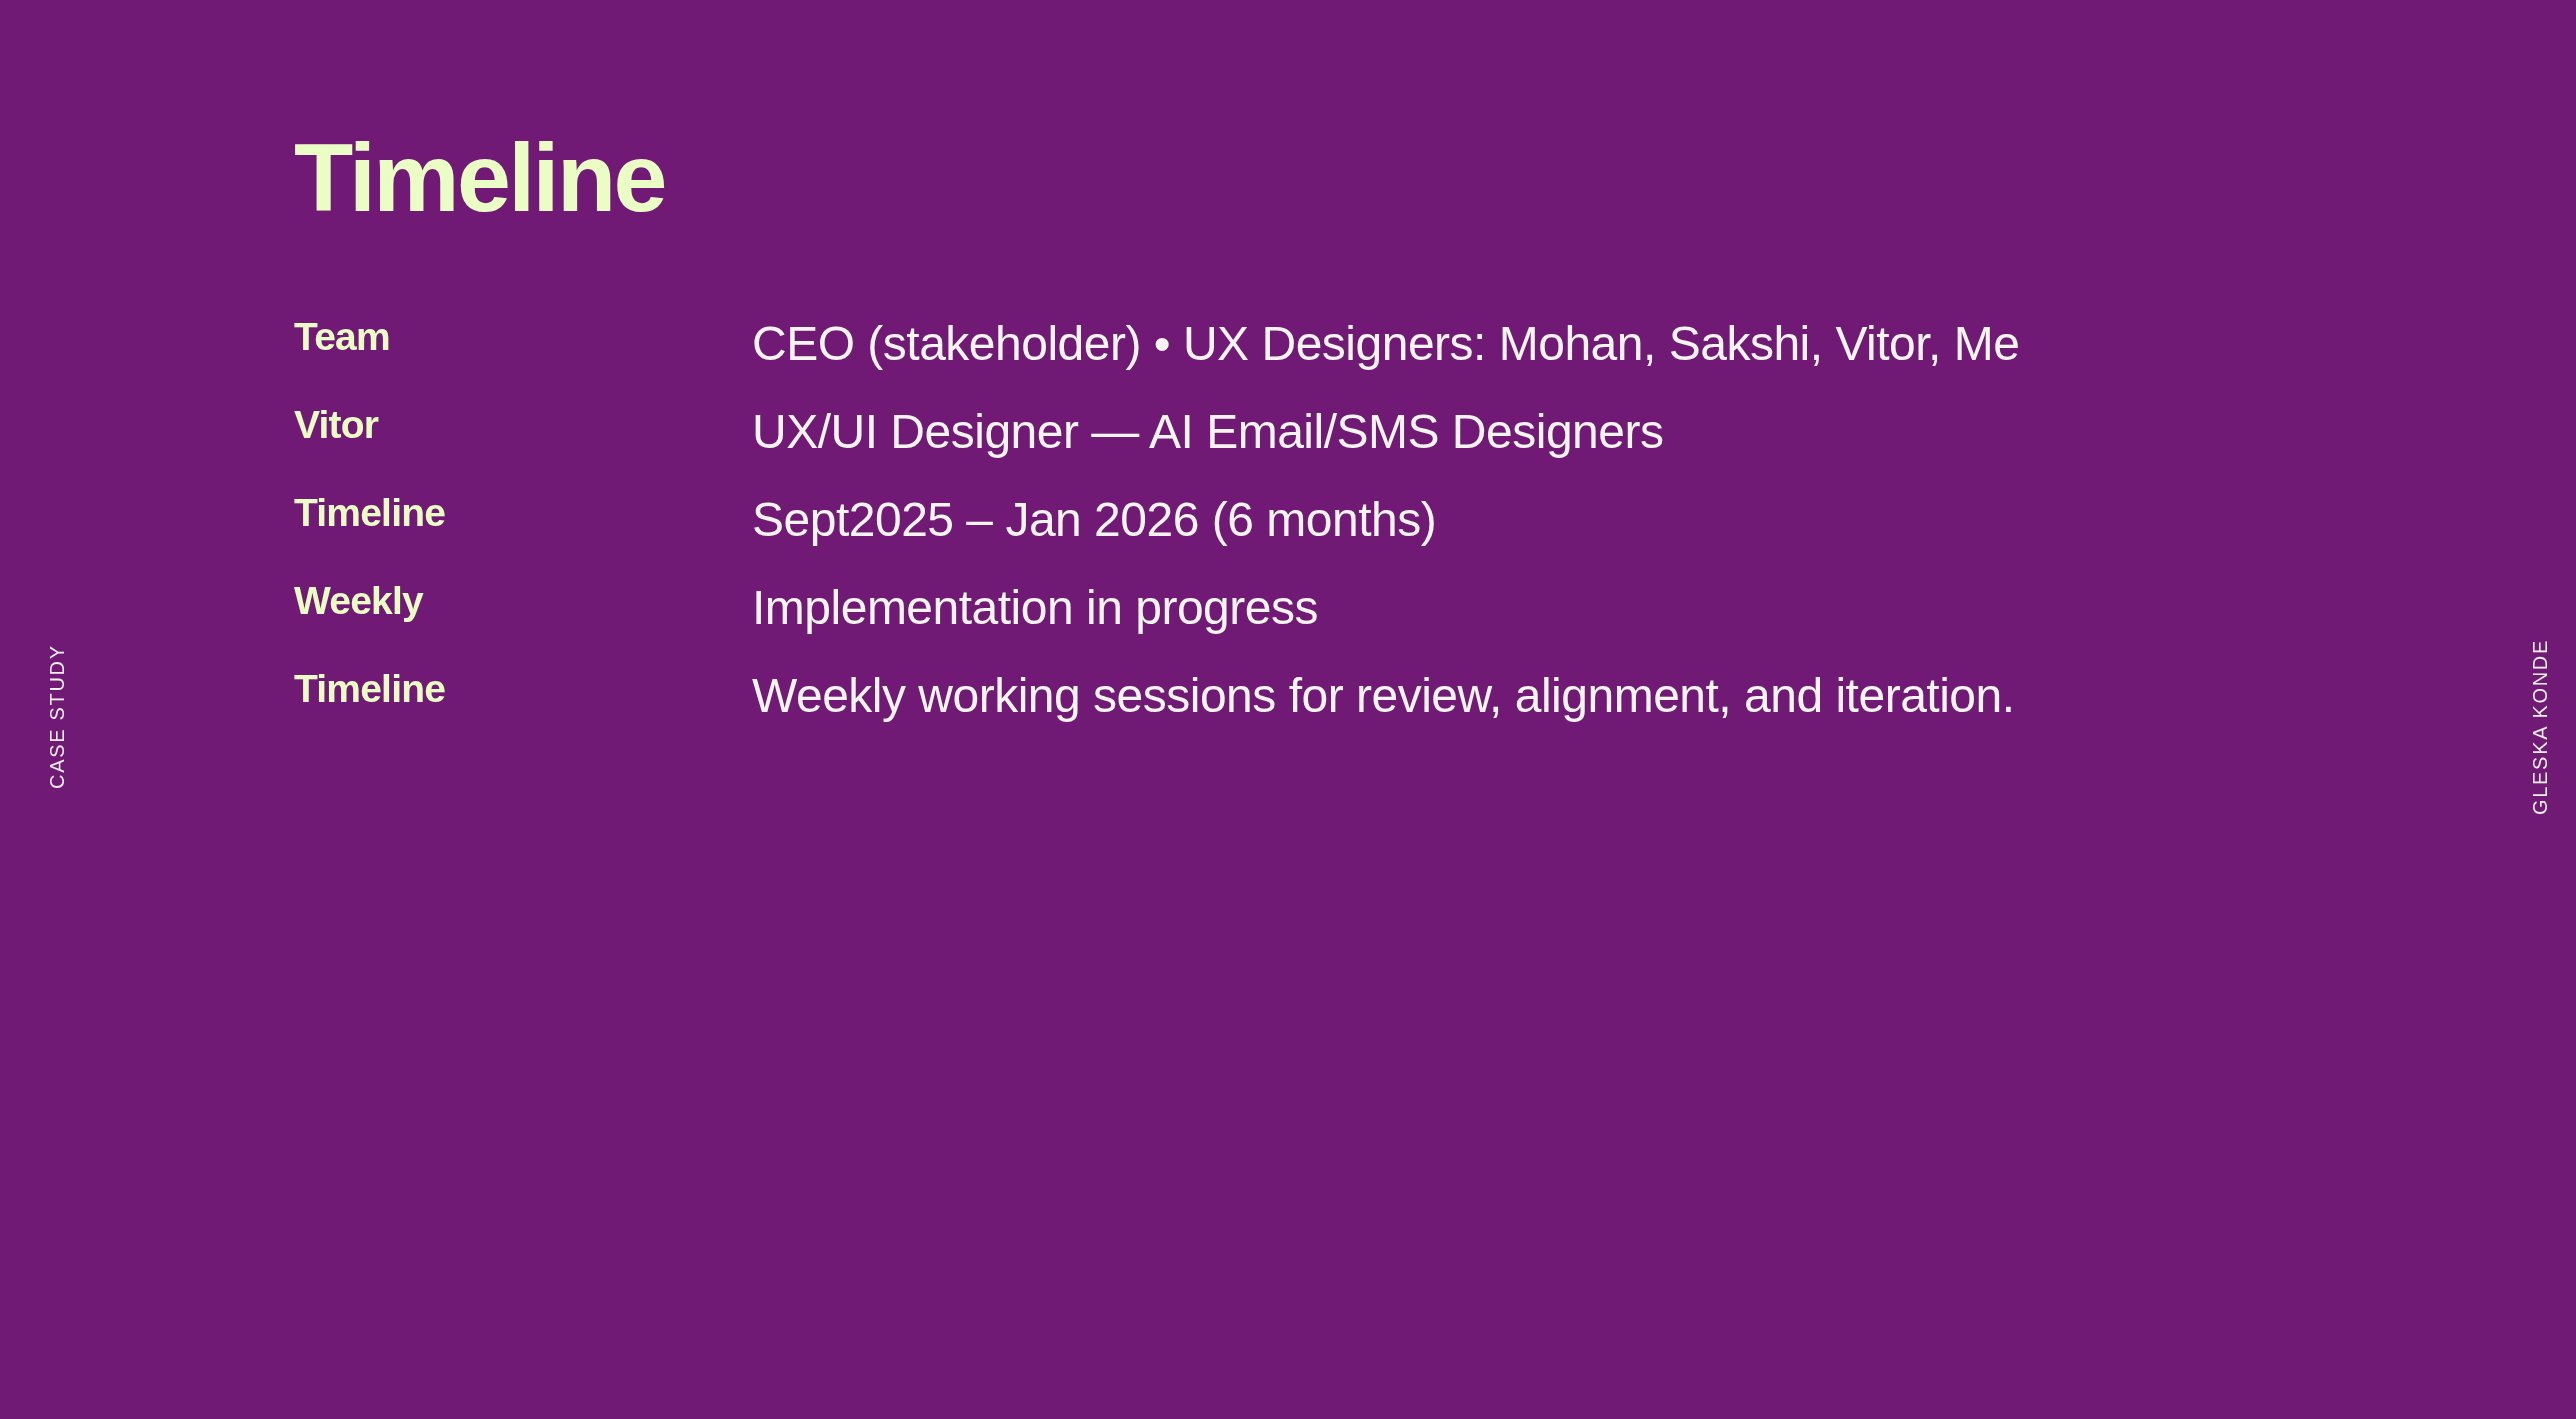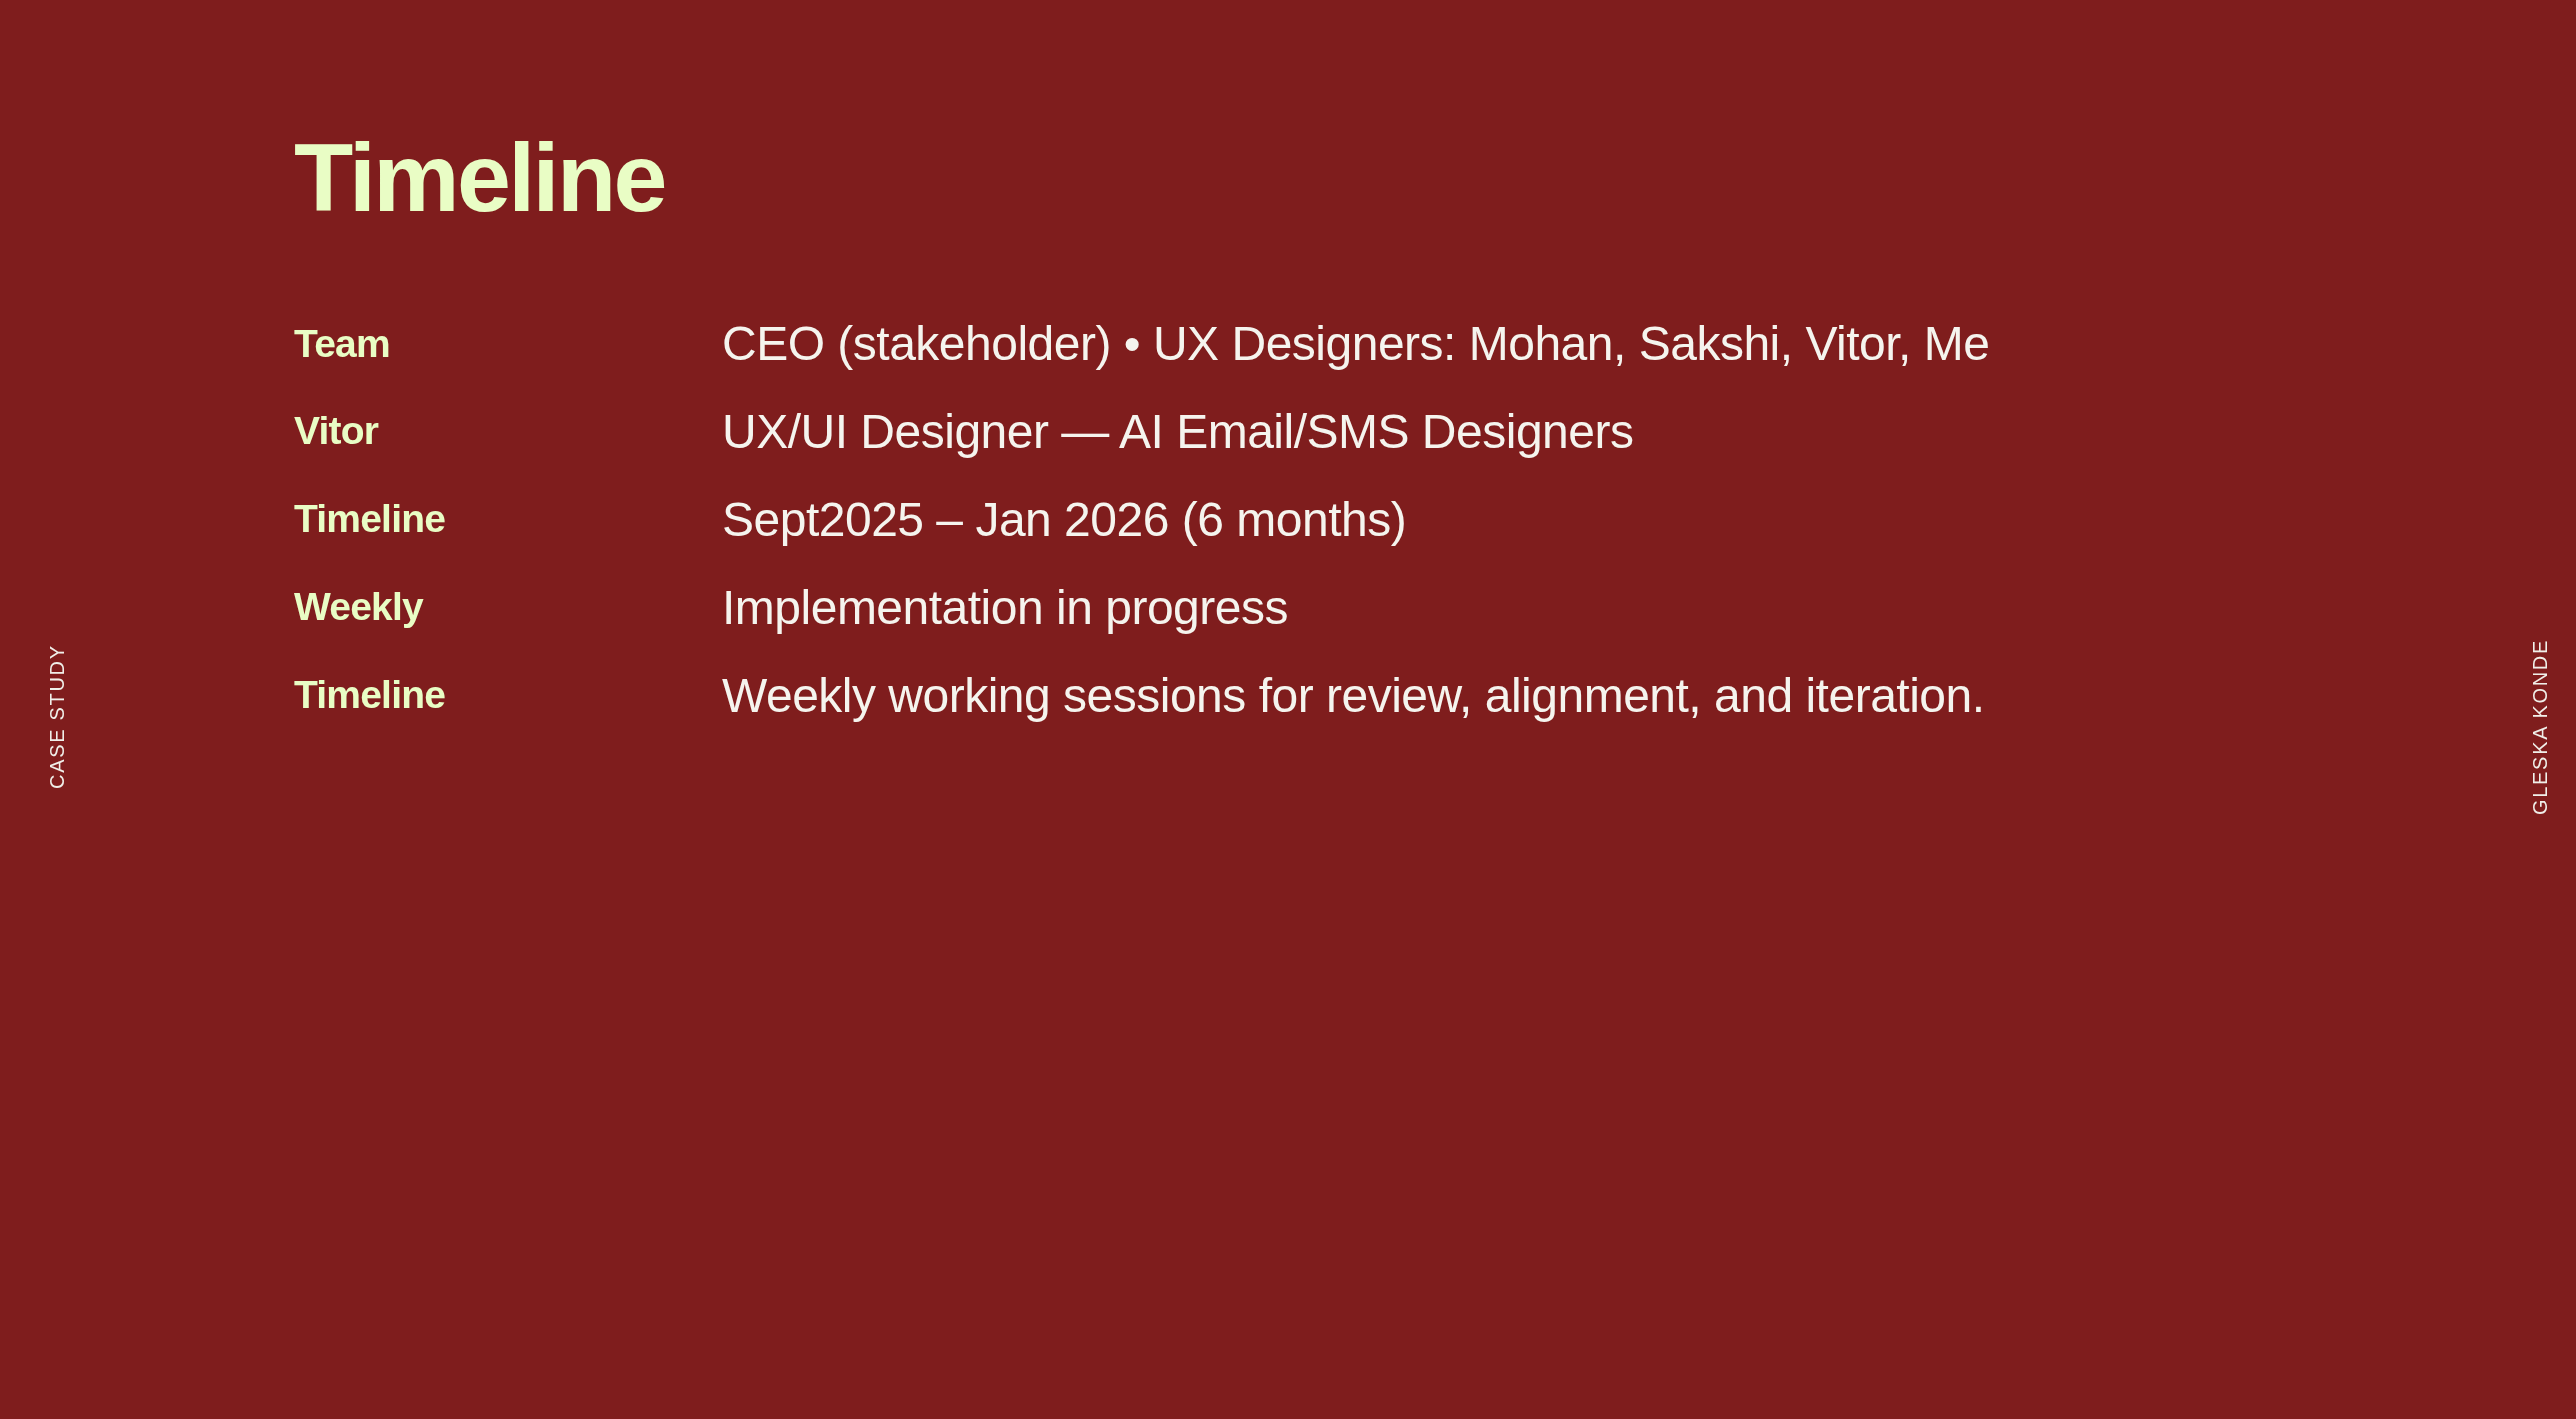--- a/index.html
+++ b/index.html
@@ -11,21 +11,21 @@
     height: 1419px;
     background: #212121;
     font-family: "Liberation Sans", sans-serif;
     overflow: hidden;
     position: relative;
   }
 
   .slide {
     position: absolute;
     inset: 0;
-    background: #7f1d1d;
+    background: #701a75;
   }
 
   
   .page-title {
     position: absolute;
     left: 294px;
     top: 129px;
     font-size: 97px;
     font-weight: 700;
     letter-spacing: -2.6px;
@@ -37,22 +37,23 @@
   
   .spec-list {
     position: absolute;
     left: 294px;
     top: 315px;
     width: 1971px;
   }
 
   .spec-row {
     display: flex;
-    align-items: center;
+    align-items: flex-start;
     margin-bottom: 30px;
+    gap: 30px;
   }
 
   .spec-label {
     flex: 0 0 428px;
     font-size: 39px;
     font-weight: 700;
     letter-spacing: -0.8px;
     line-height: 1.15;
     color: #E9FDC5;
     white-space: nowrap;

